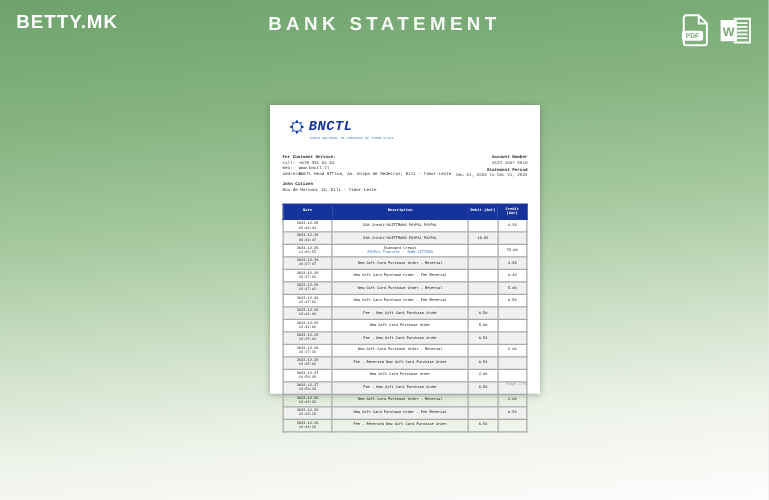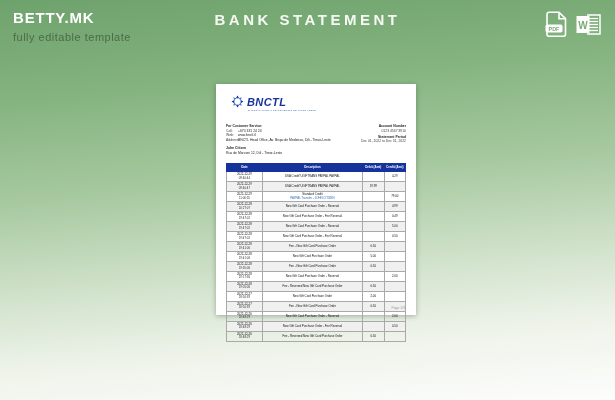--- a/index.html
+++ b/index.html
@@ -22,23 +22,23 @@
   .page-title {
     position:absolute; left:0; top:11px; width:100%; text-align:center;
     color:#f6f9f4; font-size:15px; font-weight:700; letter-spacing:3.5px;
     pointer-events:none;
   }
   .dl-icons { position:absolute; right:13px; top:11px; display:flex; gap:8px; align-items:center; }
   .dl-icon { cursor:pointer; line-height:0; }
 
   
   .doc {
-    position:absolute; left:216px; top:84px; width:200px; height:231px;
+    position:absolute; left:216px; top:84px; width:216px; height:231px;
     background:#ffffff; box-shadow:0 1px 5px rgba(30,50,30,0.35);
-    padding:9px 10px; font-family:Liberation Sans, sans-serif;
+    padding:9px 10px; font-family:Liberation Mono, monospace;
   }
   .logo-row { display:flex; align-items:flex-end; gap:3px; margin-left:5px; margin-top:2px; }
   .logo-star { width:13px; height:13px; }
   .logo-text { color:#16339b; font-style:italic; font-weight:800; font-size:11px; letter-spacing:0.4px; line-height:1; }
   .logo-tagline { margin-left:22px; font-size:2.4px; color:#2e6cc0; letter-spacing:0.2px; margin-top:1px; }
 
   .info { display:flex; justify-content:space-between; margin-top:12px; font-size:3.4px; color:#222; line-height:1.35; }
   .cs-heading, .cust-name { font-weight:700; }
   .cs-line .lbl { display:inline-block; width:11px; color:#444; }
   .cust-block { margin-top:4px; }
@@ -62,21 +62,20 @@
   .desc2 { display:block; color:#2e6cc0; }
   .desc2:empty { display:none; }
   .page-num { position:absolute; right:11px; bottom:5px; font-size:3.4px; color:#999; }
 </style>
 </head>
 <body>
 
 <div class="stage">
 
   <div class="brand">BETTY.MK</div>
-  <div class="brand-tagline">fully editable template</div>
   <div class="page-title">BANK STATEMENT</div>
 
   <div class="dl-icons">
     <div class="dl-icon">
       <svg width="23" height="27" viewBox="0 0 23 27">
         <path d="M4 1.2 h10 l6.5 6.5 v15.5 a2 2 0 0 1 -2 2 h-14.5 a2 2 0 0 1 -2 -2 v-20 a2 2 0 0 1 2 -2 z" fill="none" stroke="#ffffff" stroke-width="1.6"></path>
         <path d="M14 1.2 v6.5 h6.5" fill="none" stroke="#ffffff" stroke-width="1.6"></path>
         <rect x="0.5" y="13.5" width="17" height="8" rx="1.8" fill="#ffffff"></rect>
         <text x="9" y="19.8" font-size="5.4" font-weight="bold" fill="#7bab77" text-anchor="middle" font-family="Liberation Sans, sans-serif">PDF</text>
       </svg>

